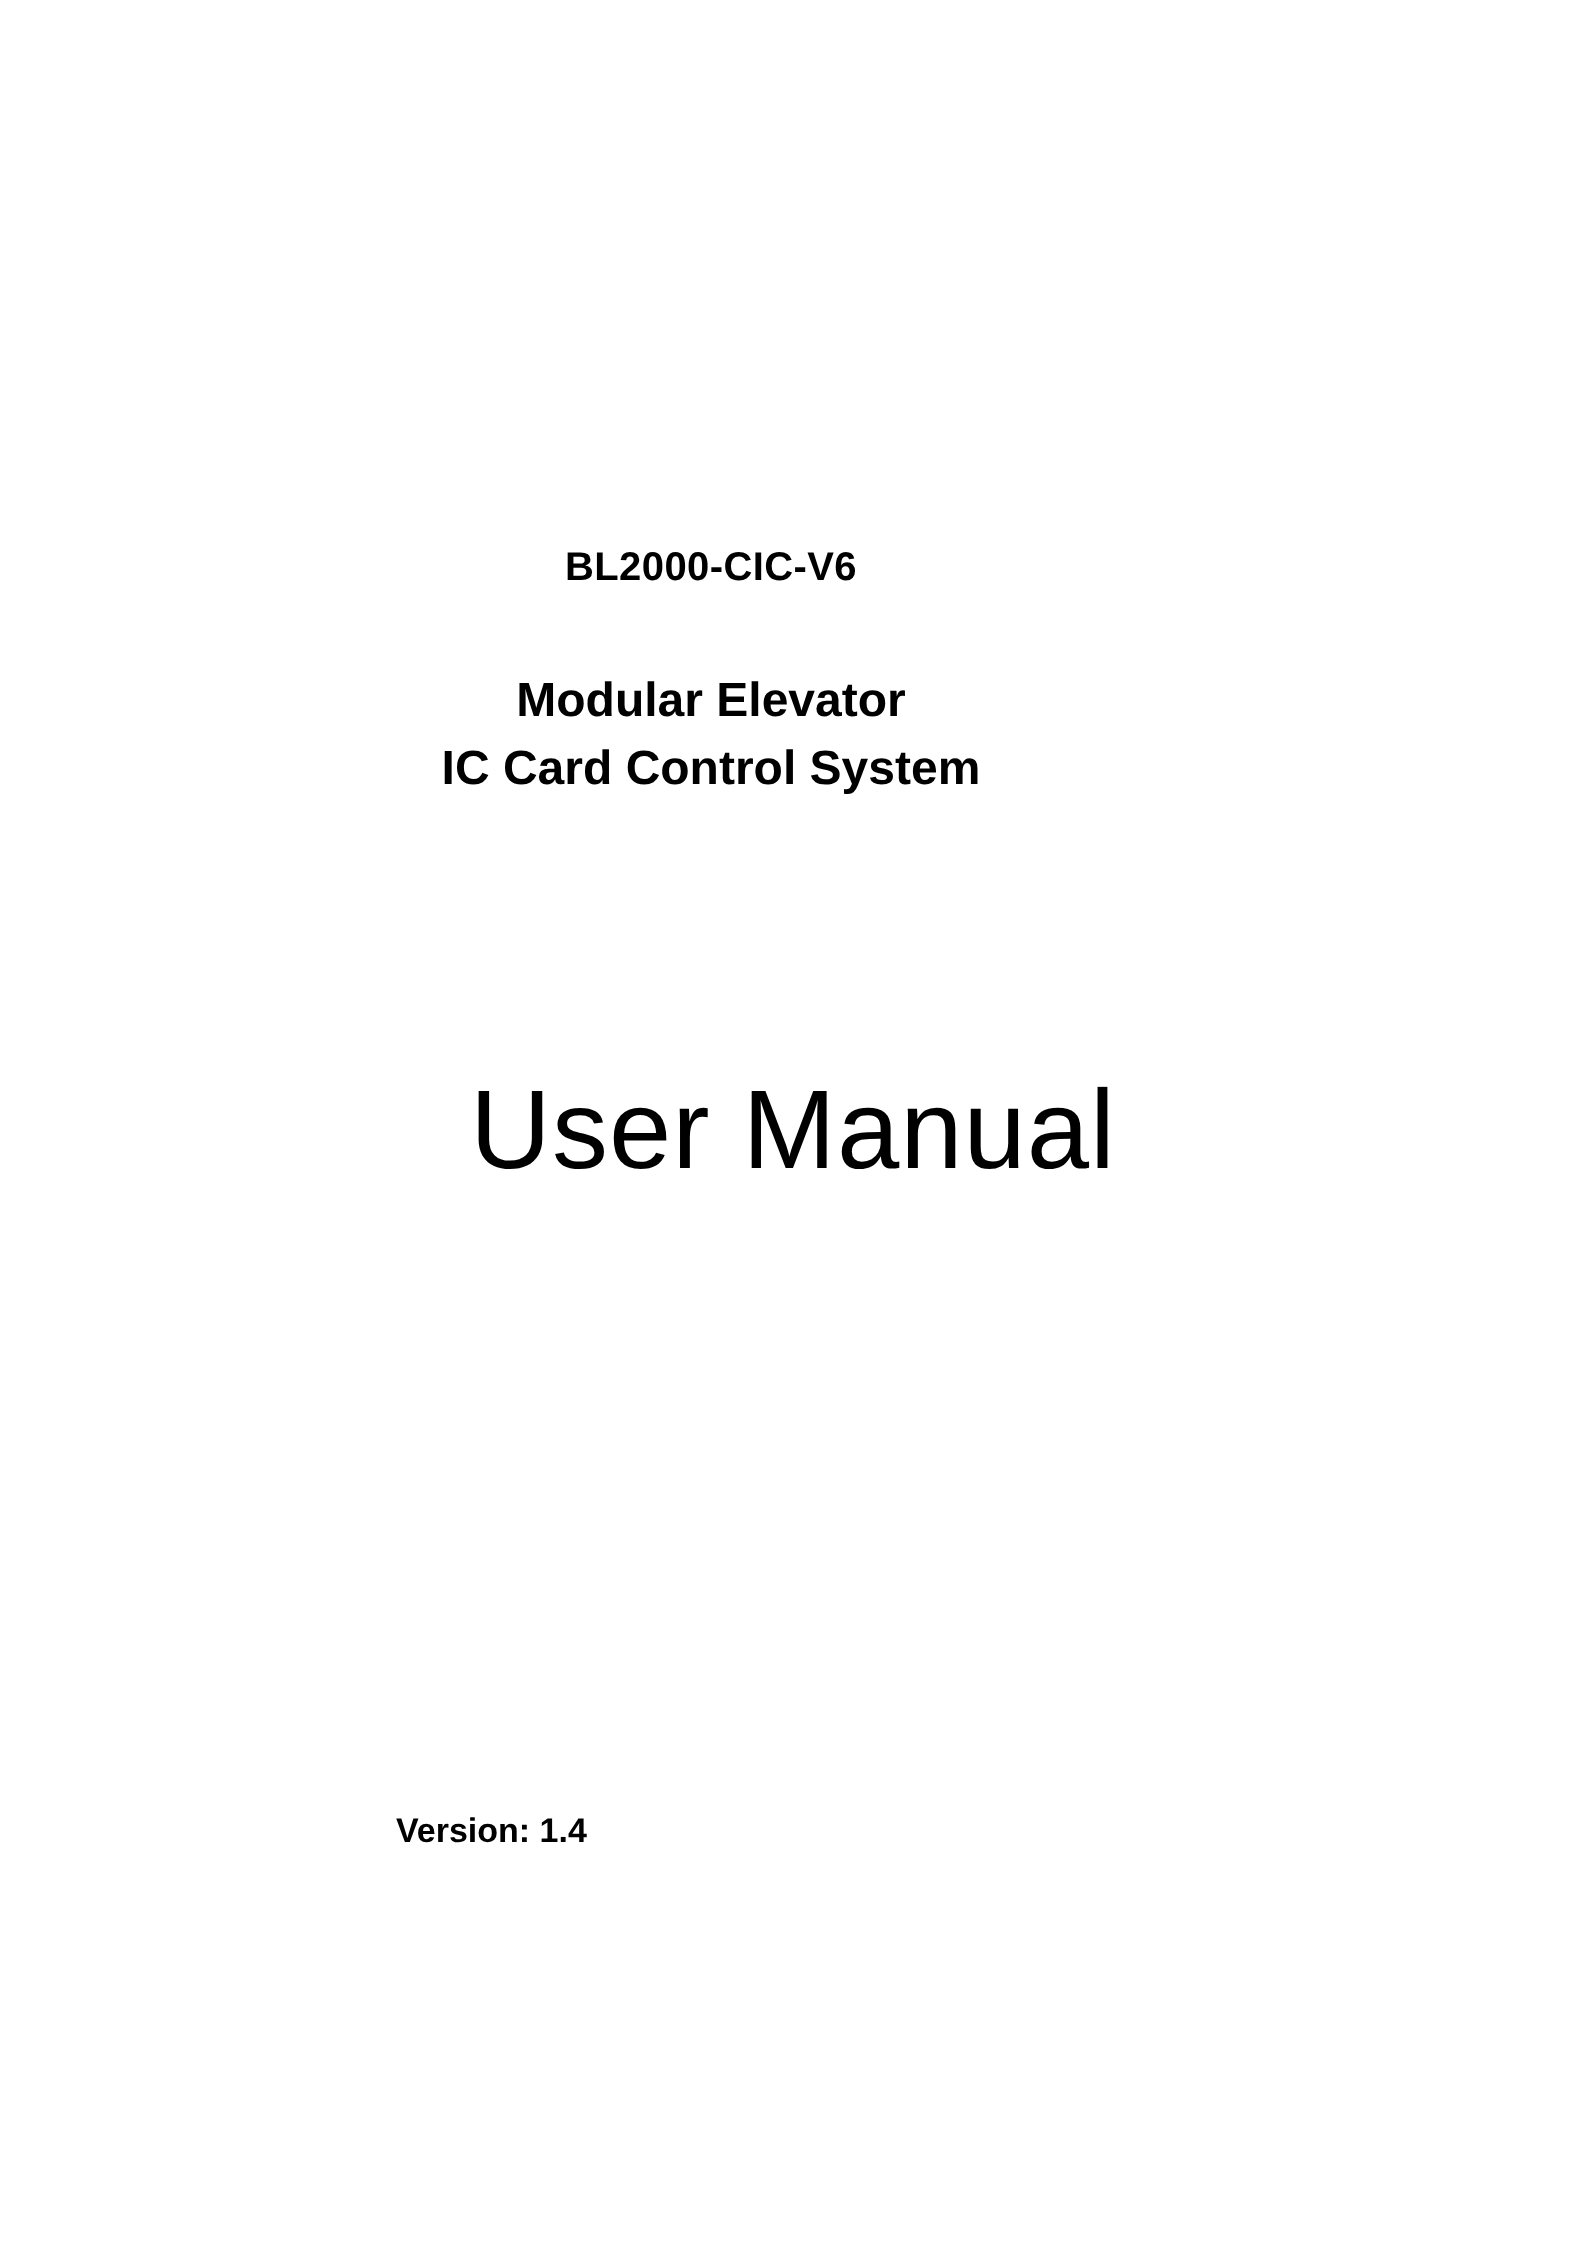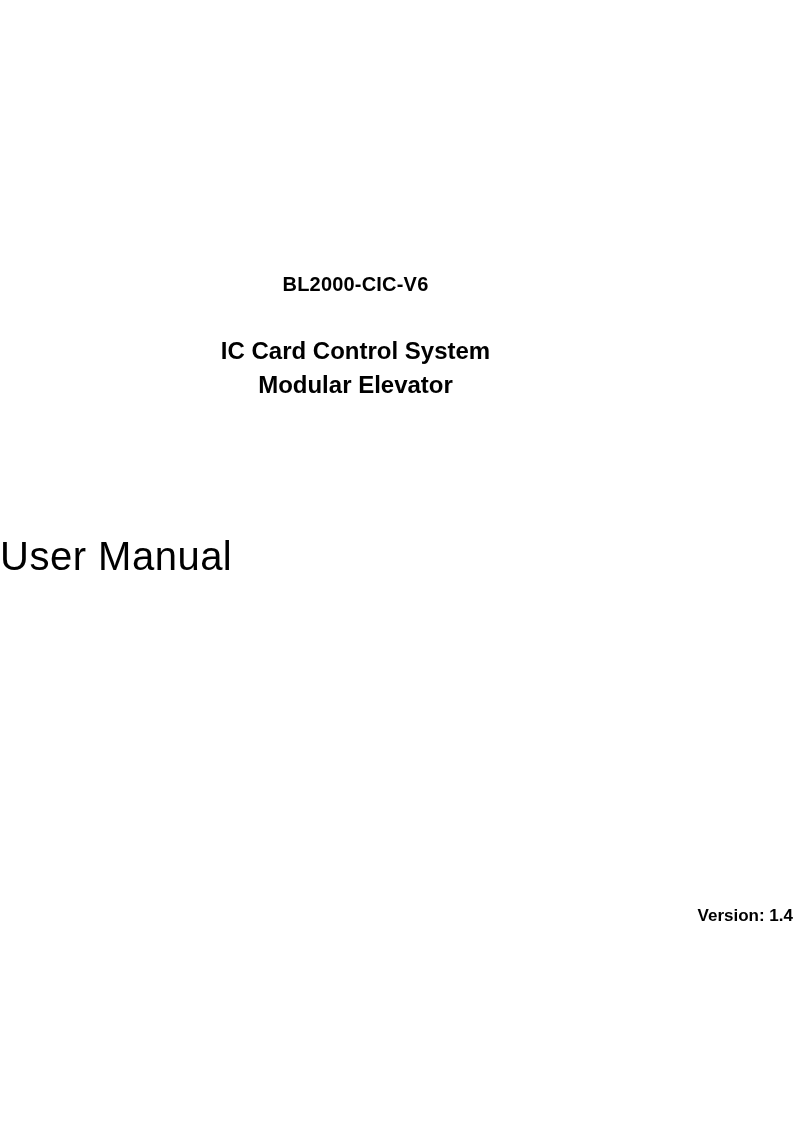--- a/index.html
+++ b/index.html
@@ -42,49 +42,49 @@
     line-height: 1.42;
   }
   .product-name .line {
     display: block;
   }
   .doc-type {
     position: absolute;
     top: 533px;
     left: 0;
     width: 793px;
-    text-align: left;
-    font-size: 40px;
+    text-align: center;
+    font-size: 56px;
     font-weight: normal;
     line-height: 1.15;
     letter-spacing: 0.5px;
   }
   .version-block {
     position: absolute;
     top: 906px;
     left: 0;
     width: 793px;
-    text-align: right;
+    text-align: left;
     padding-left: 198px;
     box-sizing: border-box;
     font-size: 17px;
     font-weight: bold;
   }
 </style>
 </head>
 <body>
 
 <div class="page">
 
   <div class="title-block">
     <div class="model-line">BL2000-CIC-V6</div>
 
     <div class="product-name">
+      <span class="line">Modular Elevator</span>
       <span class="line">IC Card Control System</span>
-      <span class="line">Modular Elevator</span>
     </div>
   </div>
 
   <div class="doc-type">User Manual</div>
 
   <div class="version-block">Version: 1.4</div>
 
 </div>
 
 </body></html>

